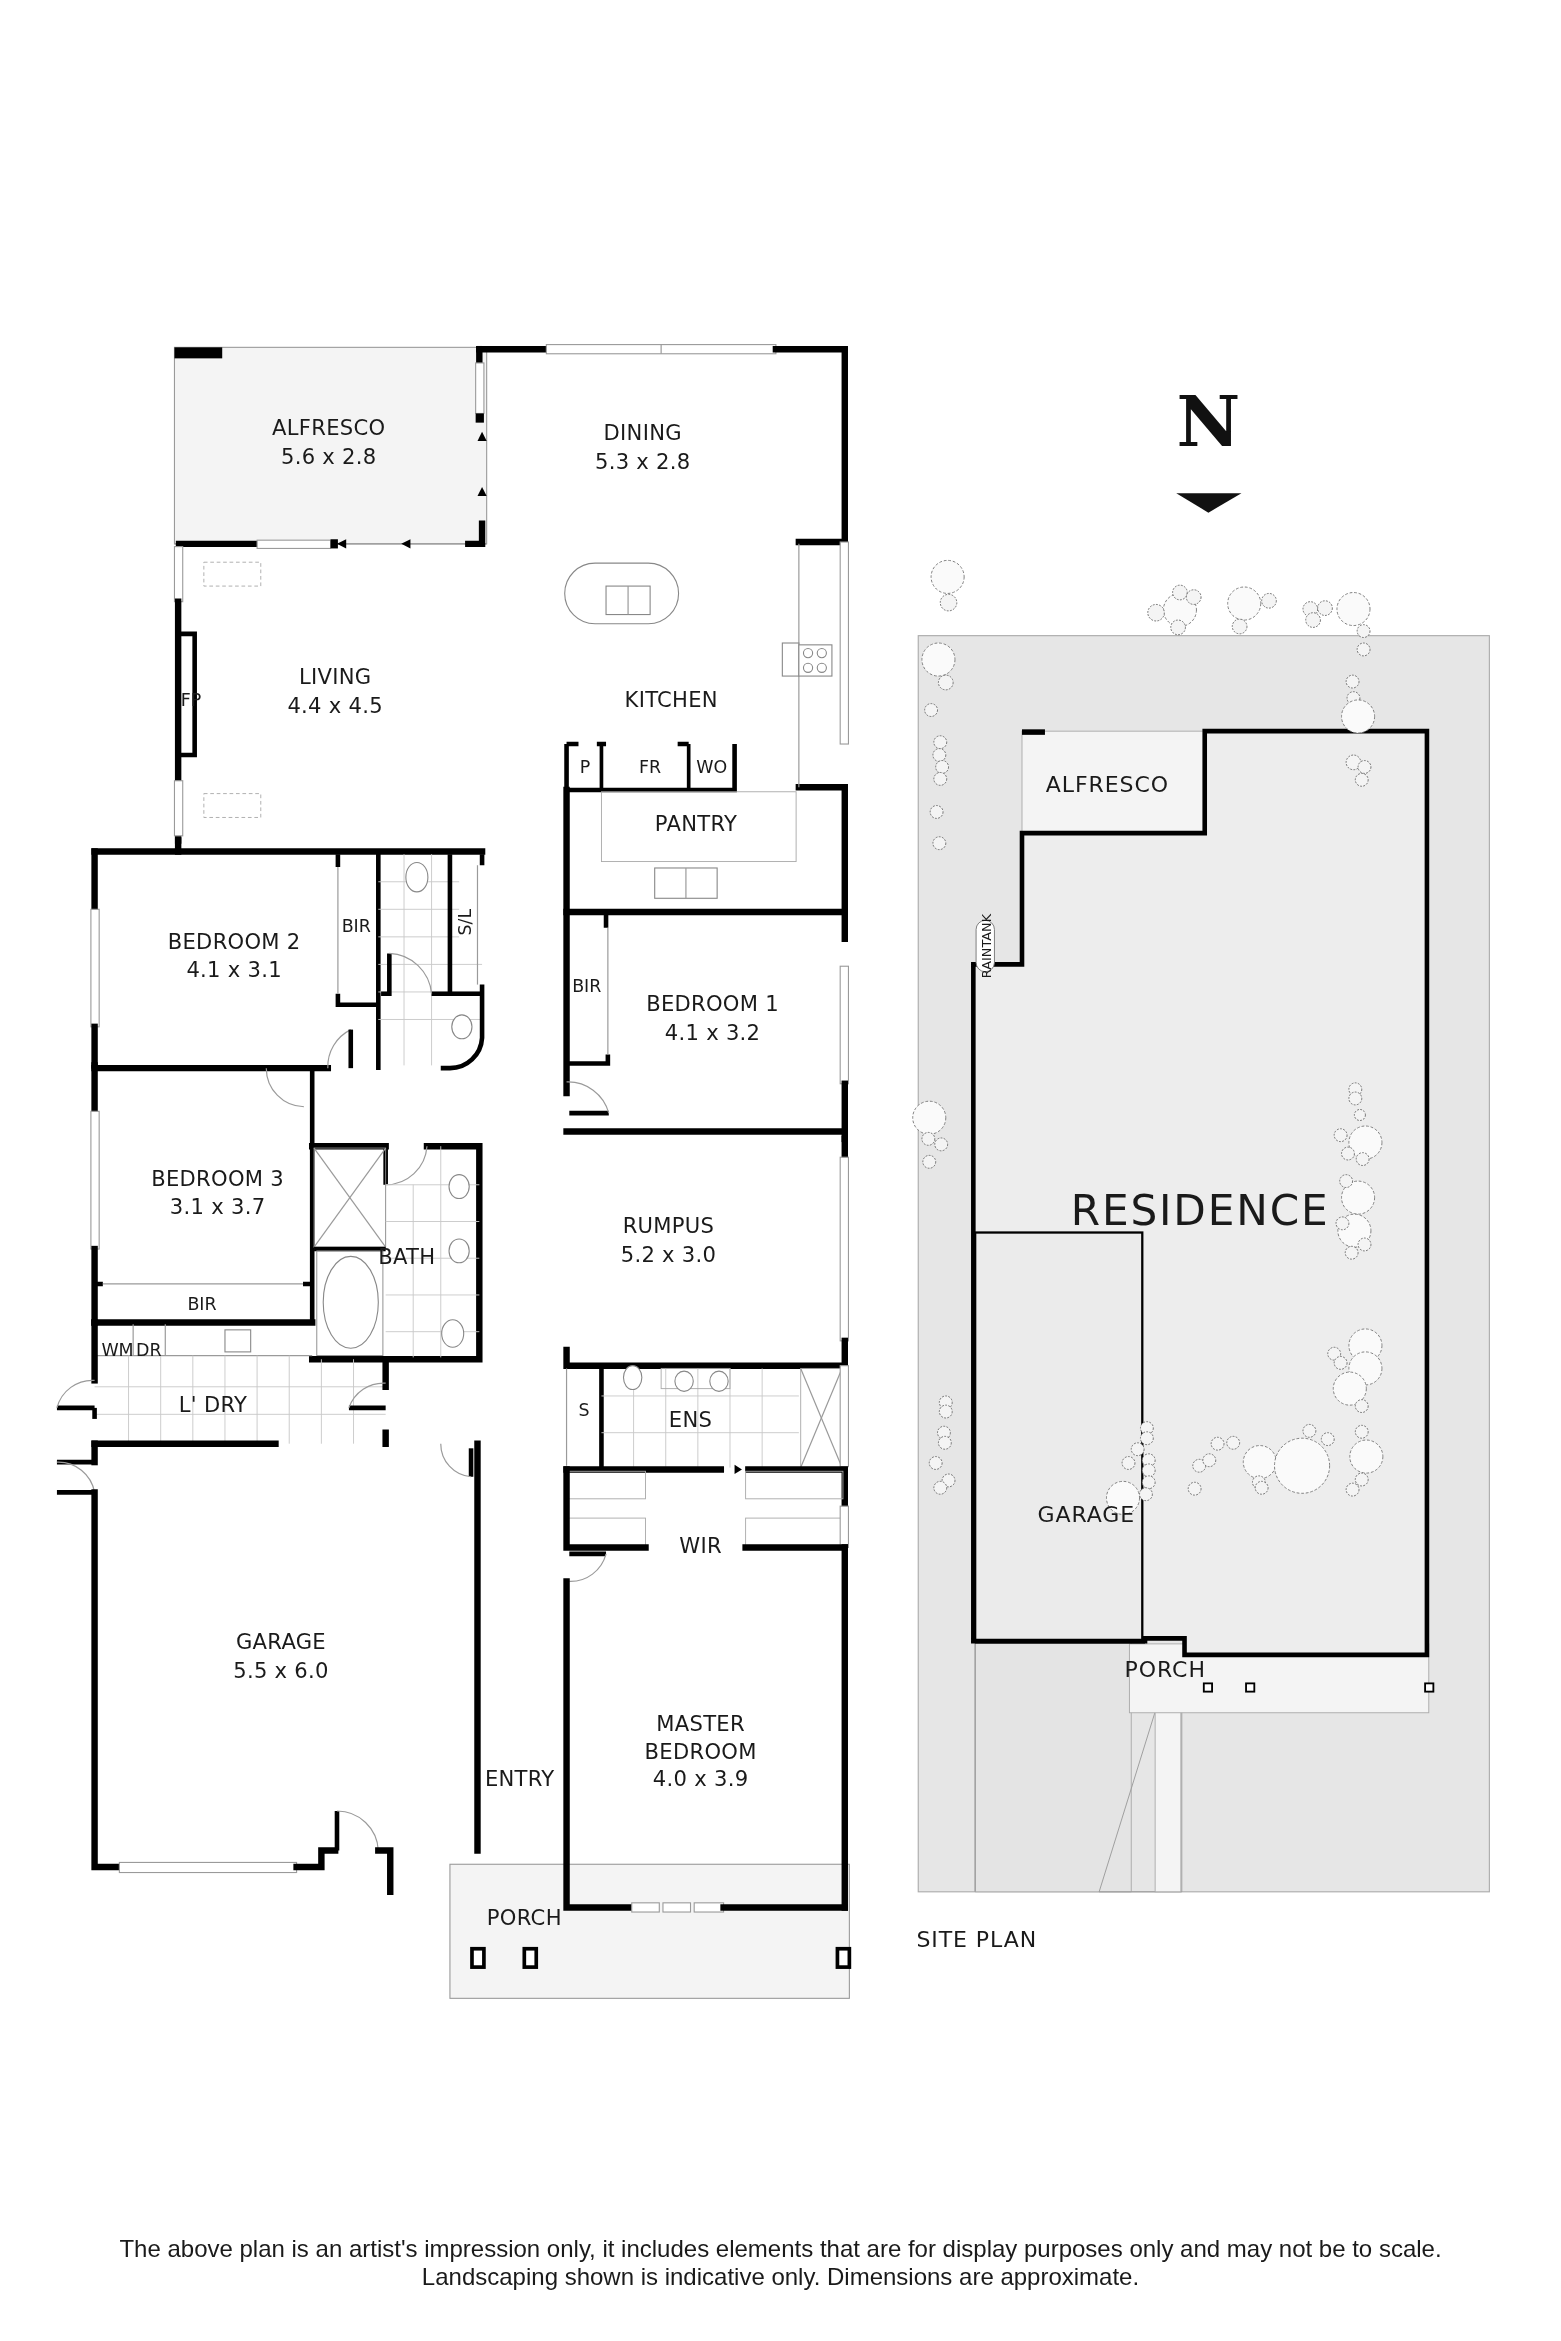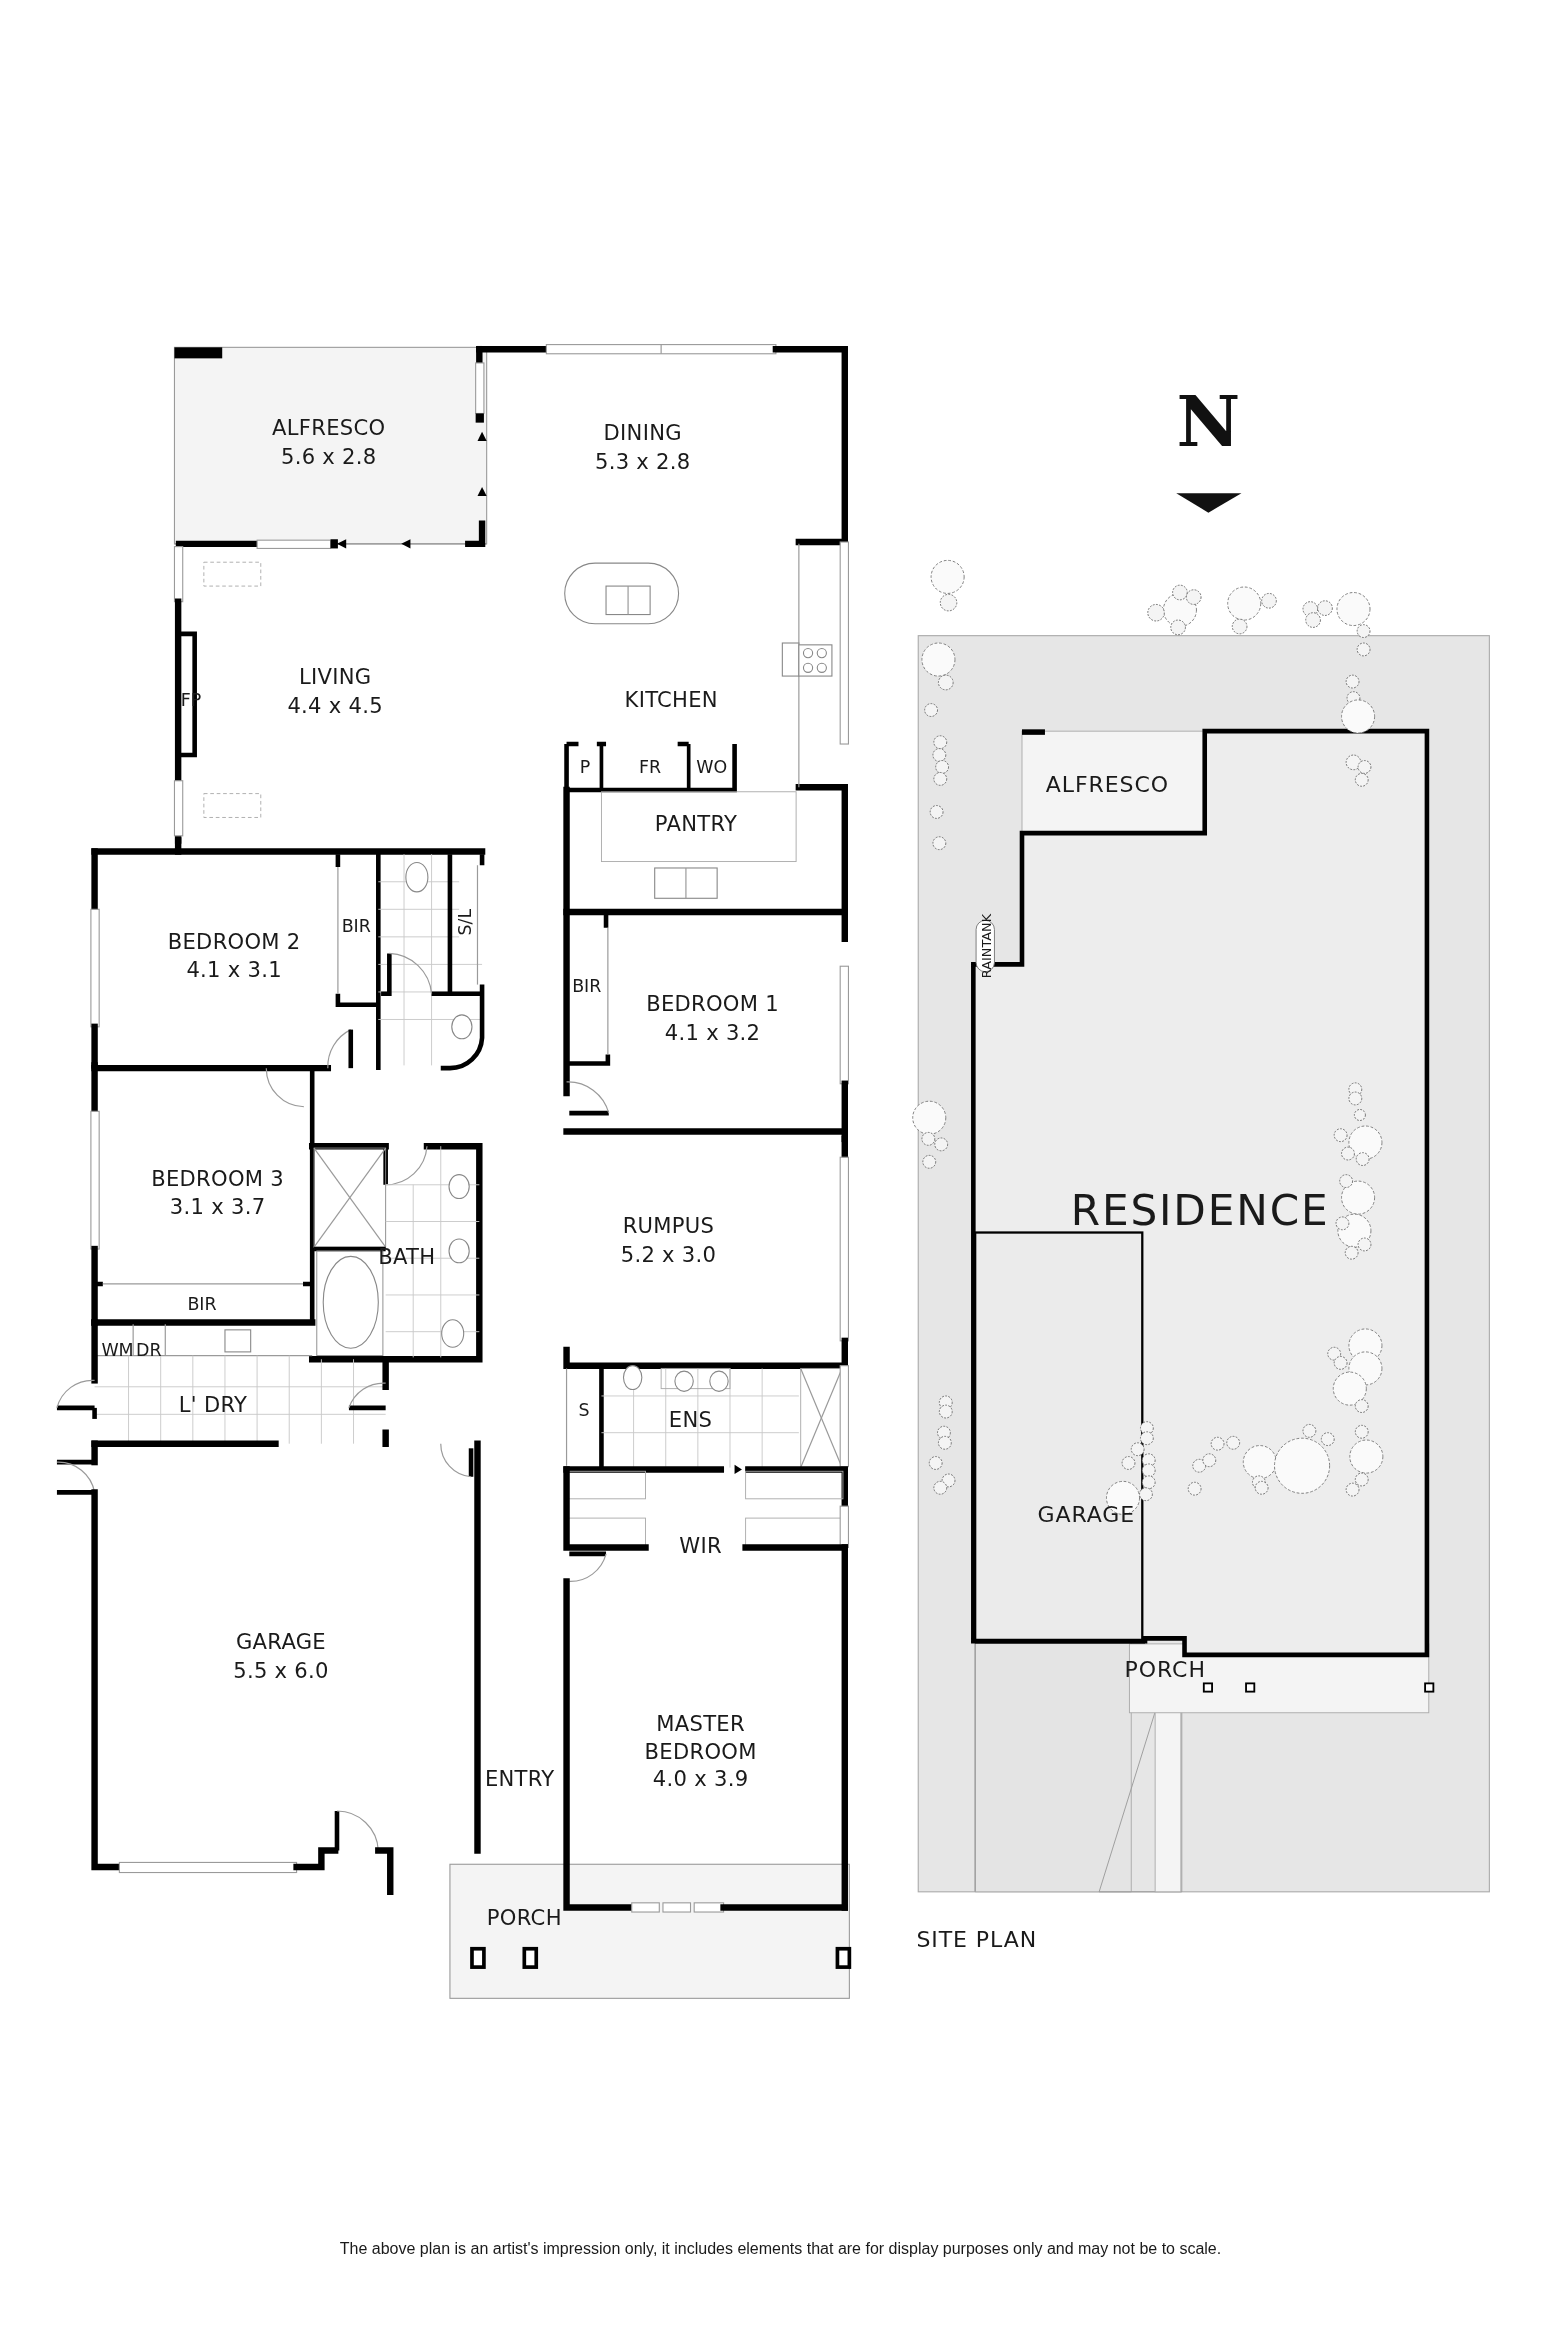--- a/index.html
+++ b/index.html
@@ -13,21 +13,21 @@
   .north { font-family:"DejaVu Serif", "Liberation Serif", serif; font-weight:bold; font-size:76px; fill:#111; text-anchor:middle; }
   .wall { stroke:#000; stroke-width:7; fill:none; stroke-linecap:square; }
   .wall-thin { stroke:#000; stroke-width:5; fill:none; }
   .thin { stroke:#9a9a9a; stroke-width:1.3; fill:none; }
   .tile { stroke:#c8c8c8; stroke-width:1; fill:none; }
   .win { fill:#fff; stroke:#9a9a9a; stroke-width:1.2; }
   .fixture { fill:#fff; stroke:#888; stroke-width:1.2; }
   .tree { fill:#fafafa; stroke:#777; stroke-width:1; stroke-dasharray:3 2; }
   .shrub { fill:#f4f4f4; stroke:#666; stroke-width:1; stroke-dasharray:2 1.5; }
   #disclaimer { position:absolute; left:0; width:1561px; top:2235px; text-align:center;
-                font-family:"Liberation Sans", "DejaVu Sans", sans-serif; font-size:16px; line-height:27.5px; color:#1a1a1a; }
+                font-family:"Liberation Sans", "DejaVu Sans", sans-serif; font-size:24px; line-height:27.5px; color:#1a1a1a; }
   #disclaimer div { white-space:nowrap; }
 </style>
 </head>
 <body>
 
 <svg width="1561" height="2342" viewBox="0 0 1700 2550" xmlns="http://www.w3.org/2000/svg">
 
   <g>
 
     <rect x="190" y="378" width="340" height="214" fill="#f4f4f4" stroke="#9a9a9a" stroke-width="1.2"></rect>
@@ -415,14 +415,15 @@
     <text class="lbl-sm" x="0" y="0" style="font-size:14px" transform="translate(1079 1030) rotate(-90)">RAINTANK</text>
     <text class="lbl-res" x="1307" y="1334">RESIDENCE</text>
     <text class="lbl-site" x="1183" y="1657">GARAGE</text>
     <text class="lbl-site" x="1269" y="1826">PORCH</text>
     <text class="lbl-site" x="0" y="0" style="text-anchor:start" transform="translate(998 2120)">SITE PLAN</text>
   </g>
 </svg>
 
 <div id="disclaimer">
   <div>The above plan is an artist's impression only, it includes elements that are for display purposes only and may not be to scale.</div>
+  <div>Landscaping shown is indicative only. Dimensions are approximate.</div>
 </div>
 
 
 </body></html>

